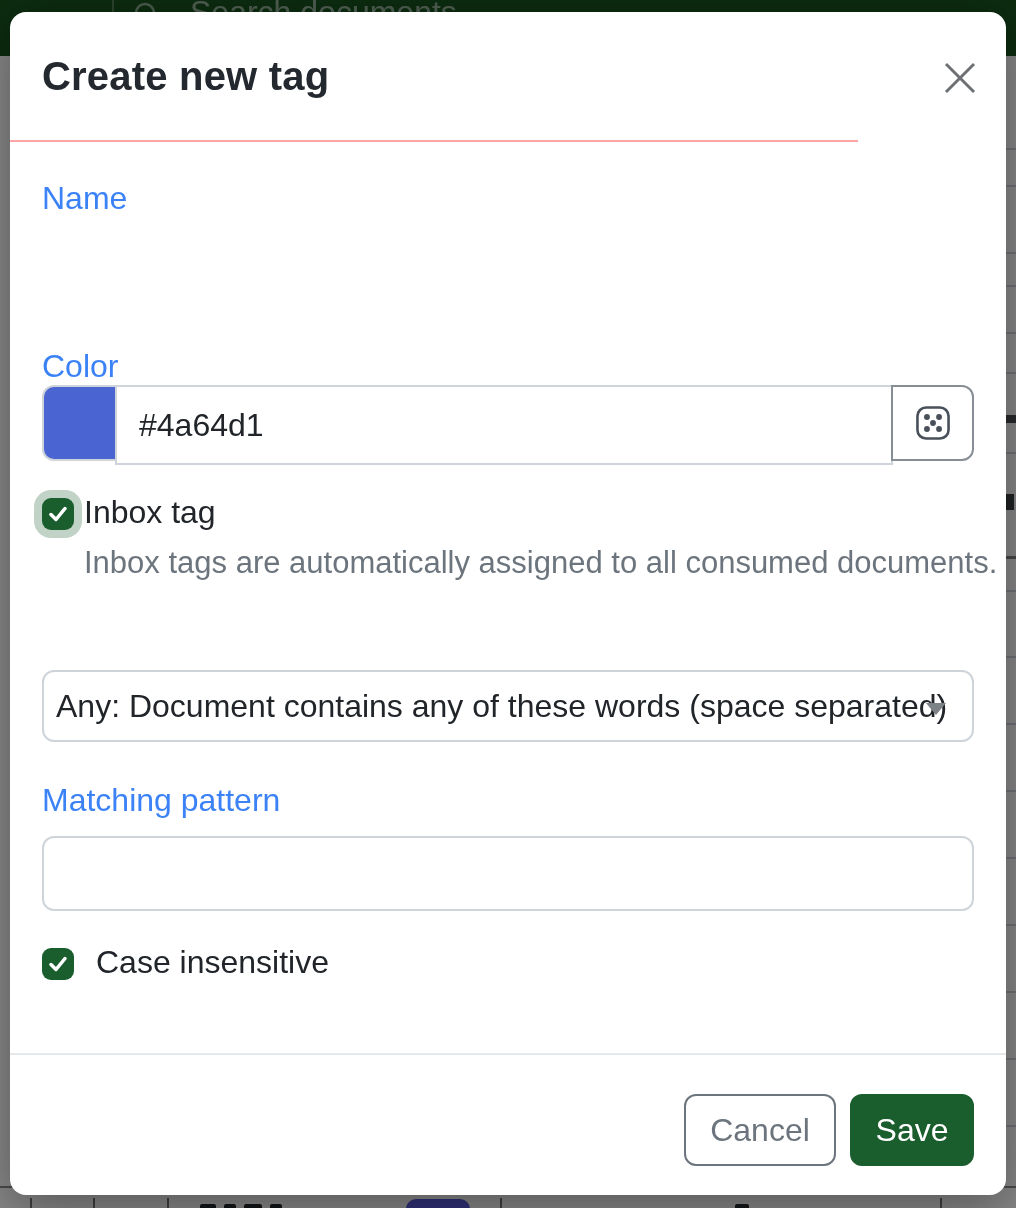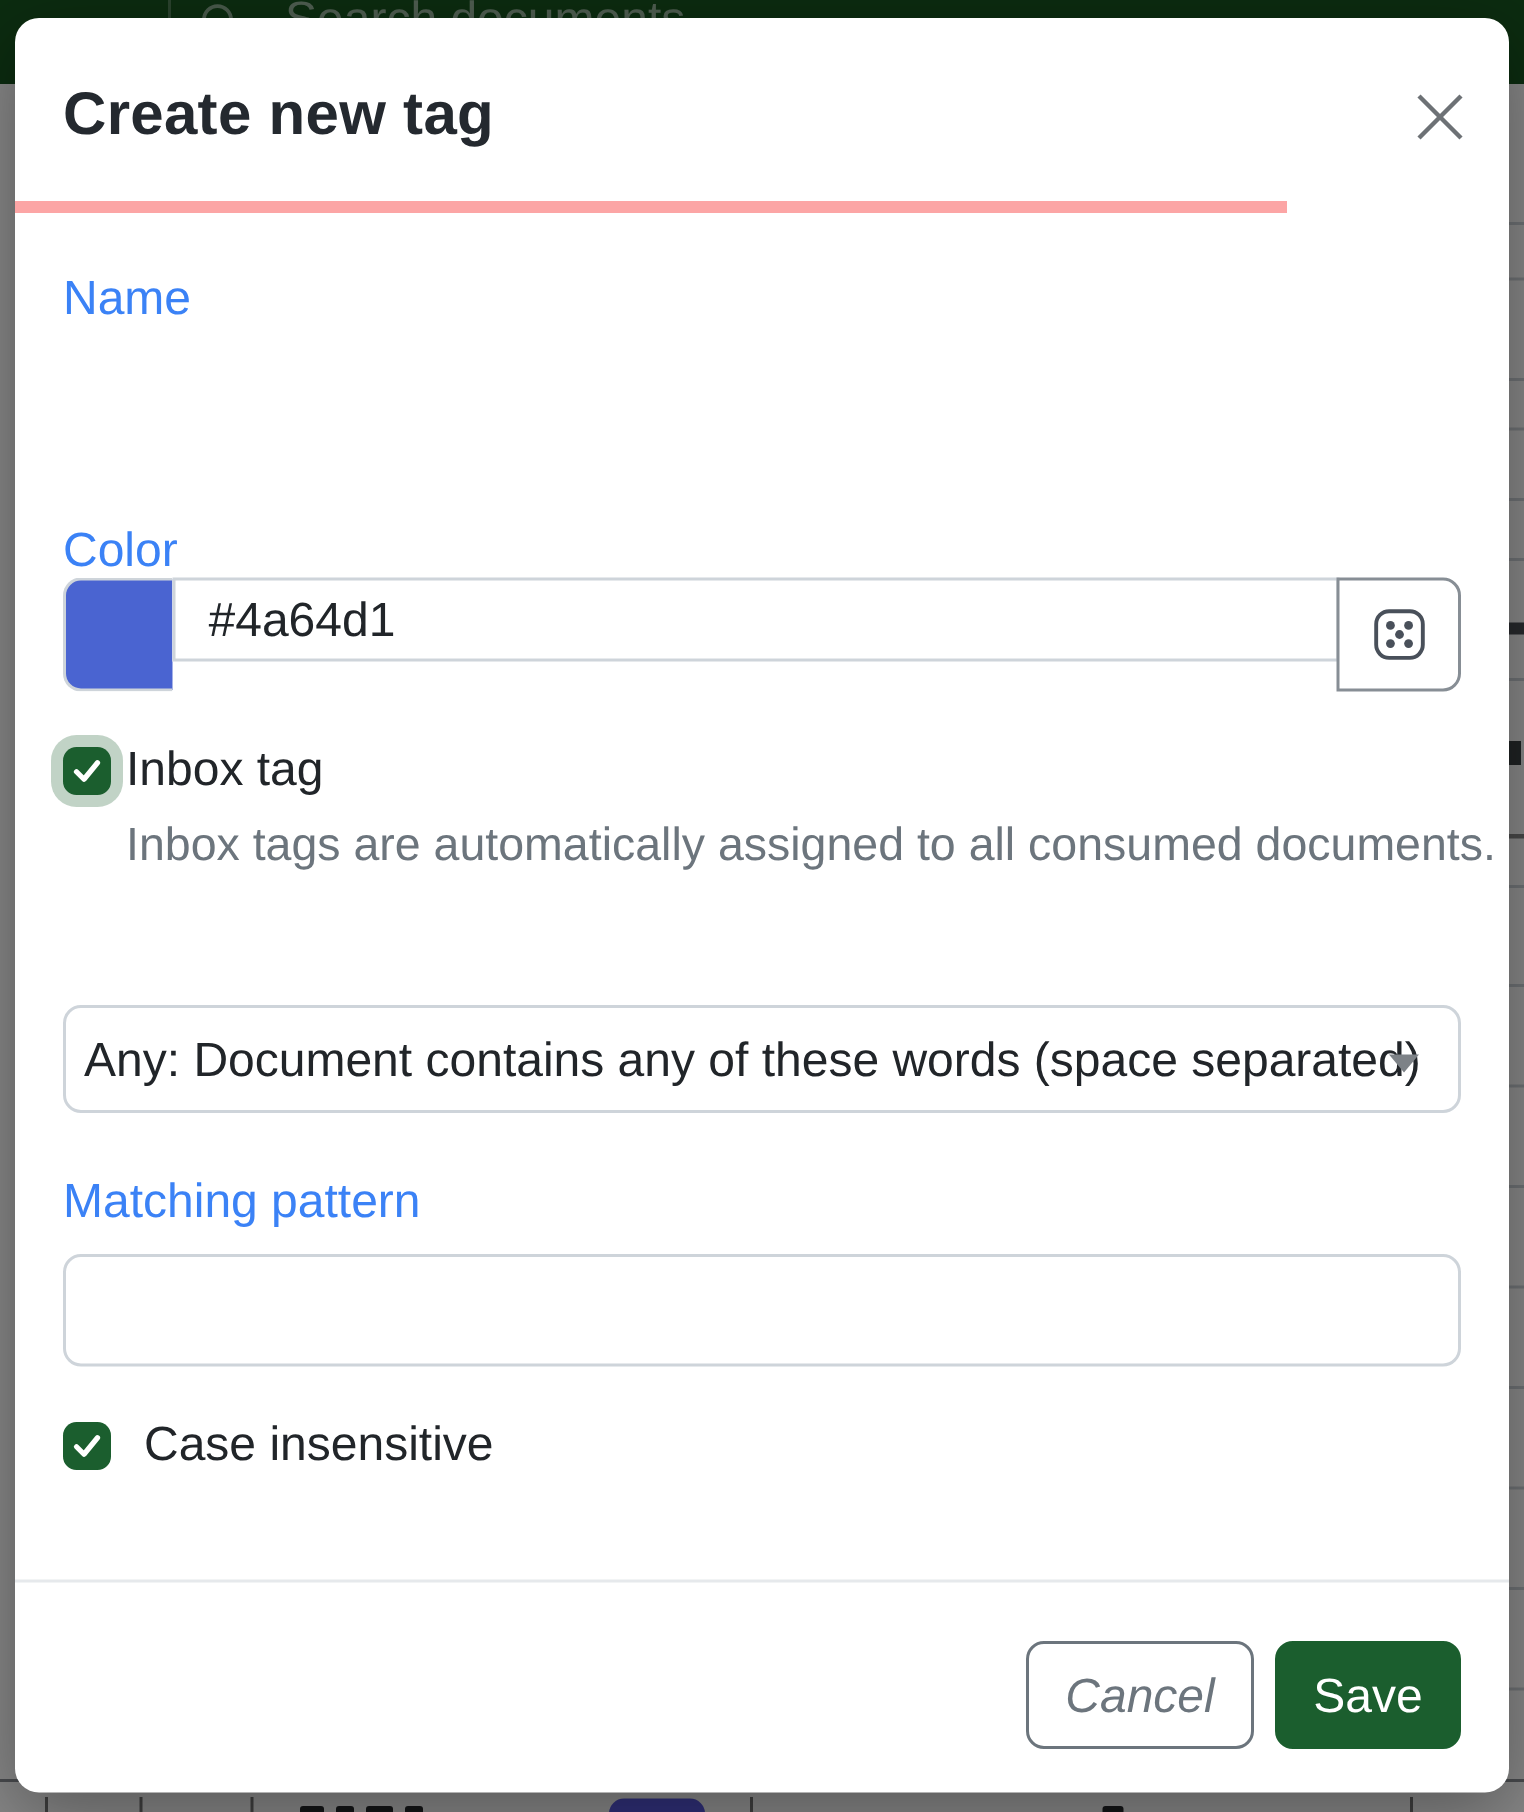--- a/index.html
+++ b/index.html
@@ -28,37 +28,37 @@
   .brow-pill { position:absolute; left:406px; top:11px; width:64px; height:20px; border-radius:11px; background:#5a5ae0; }
 
   
   .overlay { position:absolute; inset:0; z-index:1; background:rgba(0,0,0,0.47); }
 
   
   .modal {
     position:absolute; z-index:2; left:10px; top:12px; width:996px; height:1183px;
     background:#fff; border-radius:16px; box-shadow:0 12px 48px rgba(0,0,0,.35);
   }
-  .modal-header { position:absolute; left:0; top:0; width:848px; height:130px; border-bottom:8px solid #fca5a5;padding-left:40px; }
+  .modal-header { position:absolute; left:0; top:0; width:848px; height:130px; border-bottom:2px solid #fca5a5;padding-left:40px; }
   .modal-title { position:absolute; left:32px; top:42px; font-size:40px; font-weight:600; color:#24292f; letter-spacing:.2px; }
   .close-btn { position:absolute; left:926px; top:42px; width:48px; height:48px; background:none; border:none; cursor:pointer; display:flex; align-items:center; justify-content:center; }
 
   .field-label { position:absolute; left:32px; font-size:32px; color:#3b82f6; }
 
   .text-input {
     position:absolute; left:32px; width:932px; height:75px;
     border:2px solid #ced4da; border-radius:12px; padding:0 22px;
     font-family:"Liberation Sans", sans-serif; font-size:32px; color:#212529; background:#fff; outline:none;
   }
 
   
   .color-group { position:absolute; left:32px; top:373px; width:932px; height:76px; display:flex; }
   .color-swatch { width:73px; height:76px; border:2px solid #ced4da; border-right:none; border-radius:12px 0 0 12px; }
   .color-input {
-    flex:1; height:56px; border:2px solid #ced4da; border-radius:0; padding:0 22px;
+    flex:1; height:80px; border:2px solid #ced4da; border-radius:0; padding:0 22px;
     font-family:"Liberation Sans", sans-serif; font-size:32px; color:#212529; outline:none;
   }
   .dice-btn {
     width:83px; height:76px; margin-left:-2px; background:#fff; cursor:pointer;
     border:2px solid #878e95; border-radius:0 12px 12px 0;
     display:flex; align-items:center; justify-content:center;
   }
 
   
   .checkbox {
@@ -76,21 +76,21 @@
     display:flex; align-items:center; padding:0 12px; font-size:32px; color:#212529;
   }
   .select-caret {
     position:absolute; right:26px; top:31px; width:0; height:0;
     border-left:10px solid transparent; border-right:10px solid transparent; border-top:12px solid #7d8287;
   }
 
   
   .modal-footer { position:absolute; left:0; top:1041px; width:996px; height:142px; border-top:2px solid #e6e9ec; }
   .btn { position:absolute; top:39px; height:72px; border-radius:12px; font-family:"Liberation Sans", sans-serif; font-size:32px; cursor:pointer; }
-  .btn-cancel { left:674px; width:152px; background:#fff; border:2px solid #6c757d; color:#6c757d;font-style:italic; }
+  .btn-cancel { left:674px; width:152px; background:#fff; border:2px solid #6c757d; color:#6c757d; }
   .btn-save { left:840px; width:124px; background:#1b5e2e; border:2px solid #1b5e2e; color:#fff; }
 </style>
 </head>
 <body>
 
 <div class="bg-layer">
   <div class="navbar">
     <div class="brand-sep"></div>
     <svg class="search-icon-svg" width="28" height="28" viewBox="0 0 28 28">
       <circle cx="12" cy="12" r="9" fill="none" stroke="rgba(255,255,255,0.5)" stroke-width="2.5"></circle>

